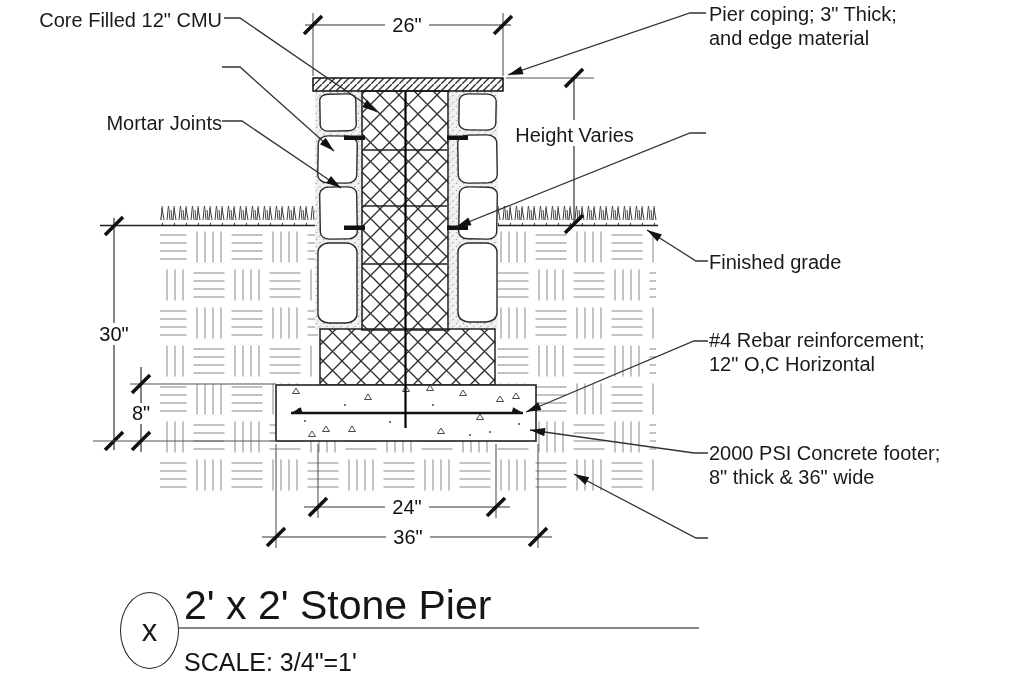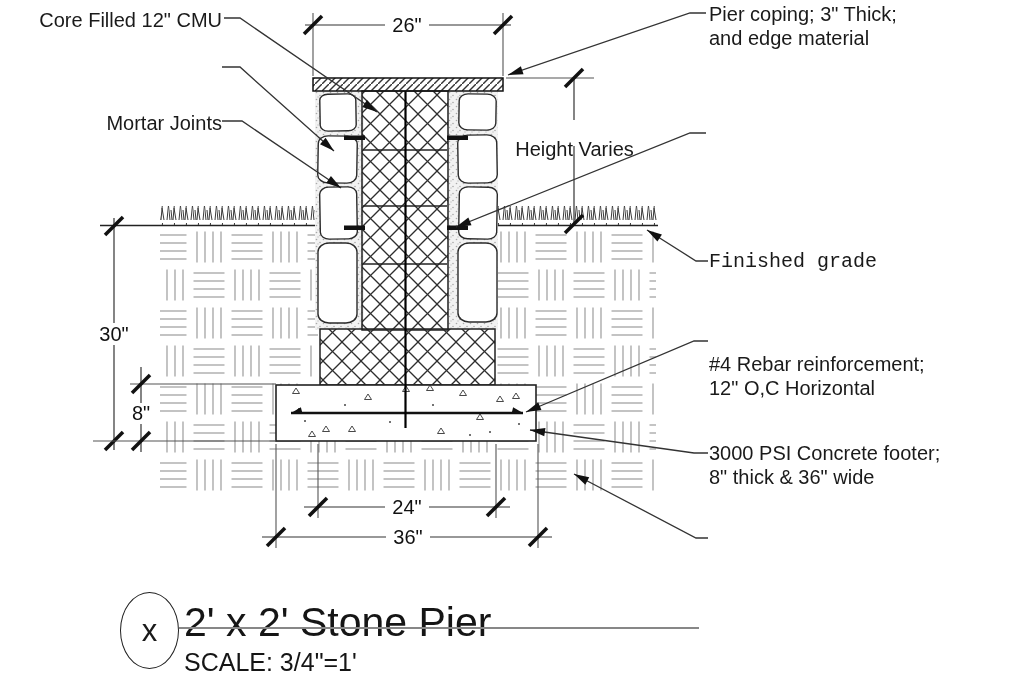--- a/index.html
+++ b/index.html
@@ -7,21 +7,21 @@
          font-family:"Liberation Sans",sans-serif;color:#1a1a1a;overflow:hidden;}
   svg.draw{position:absolute;left:0;top:0;}
   .lbl{position:absolute;font-size:20px;line-height:24px;white-space:nowrap;color:#1a1a1a;}
   .lbl.right-align{text-align:right;}
   .lbl.center{text-align:center;}
   .dim{position:absolute;font-size:20px;line-height:18px;width:52px;text-align:center;color:#111;}
   .title-circle{position:absolute;left:120px;top:592px;width:57px;height:75px;
                 border:1.7px solid #222;border-radius:50%;display:flex;
                 align-items:center;justify-content:center;}
   .title-circle .letter{font-size:31px;color:#1a1a1a;}
-  .detail-title{position:absolute;left:184px;top:599px;font-size:41px;color:#151515;}
+  .detail-title{position:absolute;left:184px;top:582px;font-size:41px;color:#151515;}
   .title-underline{position:absolute;left:179px;top:627px;width:520px;height:2px;background:#878787;}
   .detail-scale{position:absolute;left:184px;top:648px;font-size:25px;color:#151515;}
 </style>
 </head>
 <body>
 
 <div class="stage">
 
   <svg class="draw" width="1024" height="683" viewBox="0 0 1024 683">
     <defs>
@@ -179,28 +179,28 @@
       </g>
   </svg>
 
   <div class="lbl right-align" style="left:22px;top:8px;width:200px;">Core Filled 12" CMU</div>
   <div class="lbl right-align" style="left:18px;top:111px;width:204px;text-align:right;">Mortar Joints</div>
 
   <div class="lbl" style="left:709px;top:2px;">
     <div>Pier coping; 3" Thick;</div>
     <div>and edge material</div>
   </div>
-  <div class="lbl center" style="left:512px;top:123px;width:125px;margin-top:14px;">Height Varies</div>
-  <div class="lbl" style="left:709px;top:250px;font-family:Liberation Mono, monospace;">Finished grade</div>
-  <div class="lbl" style="left:709px;top:328px;margin-top:24px;">
+  <div class="lbl center" style="left:512px;top:123px;width:125px;">Height Varies</div>
+  <div class="lbl" style="left:709px;top:250px;">Finished grade</div>
+  <div class="lbl" style="left:709px;top:328px;">
     <div>#4 Rebar reinforcement;</div>
     <div>12" O,C Horizontal</div>
   </div>
   <div class="lbl" style="left:709px;top:441px;">
-    <div>3000 PSI Concrete footer;</div>
+    <div>2000 PSI Concrete footer;</div>
     <div>8" thick &amp; 36" wide</div>
   </div>
 
   <div class="dim" style="left:381px;top:16px;">26"</div>
   <div class="dim" style="left:88px;top:325px;">30"</div>
   <div class="dim" style="left:115px;top:404px;">8"</div>
   <div class="dim" style="left:381px;top:498px;">24"</div>
   <div class="dim" style="left:382px;top:528px;">36"</div>
 
   <div class="title-circle">

